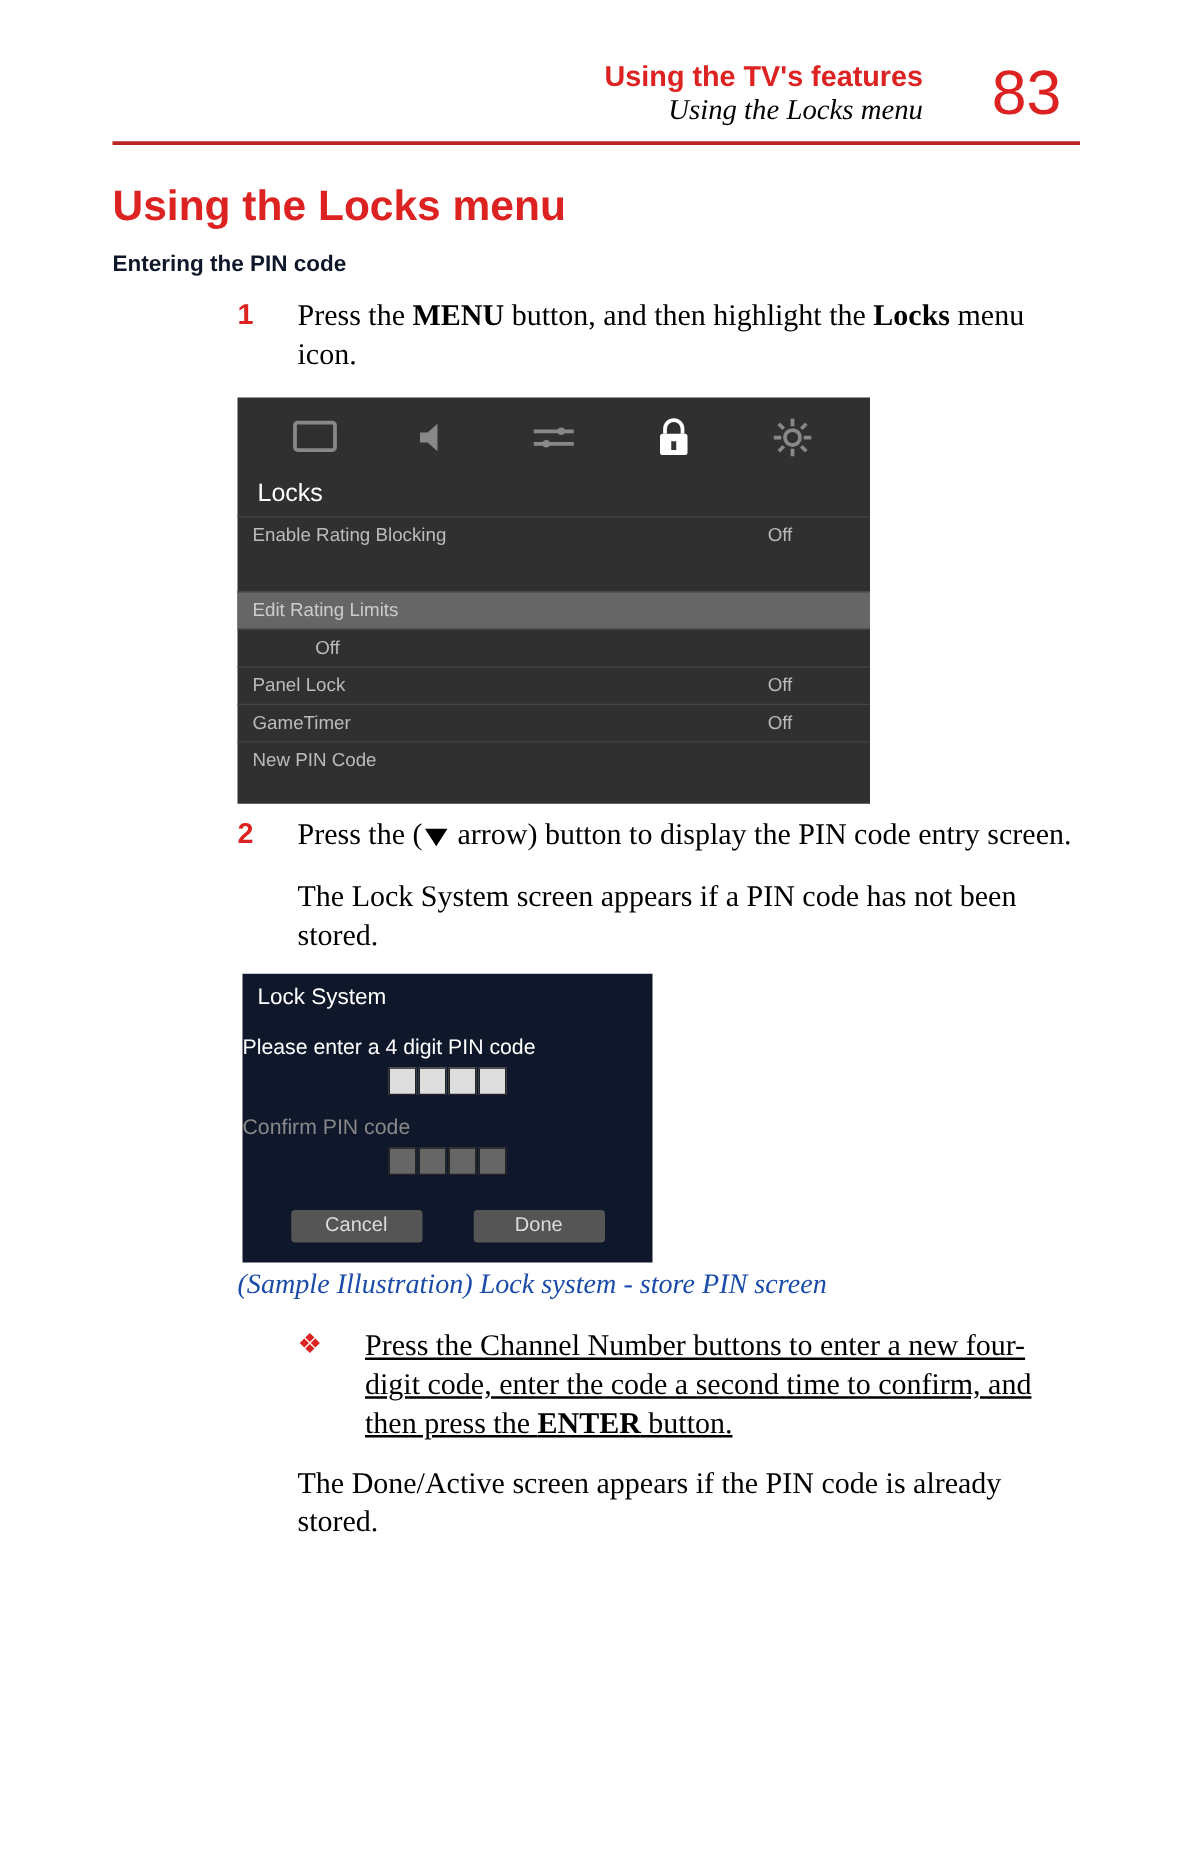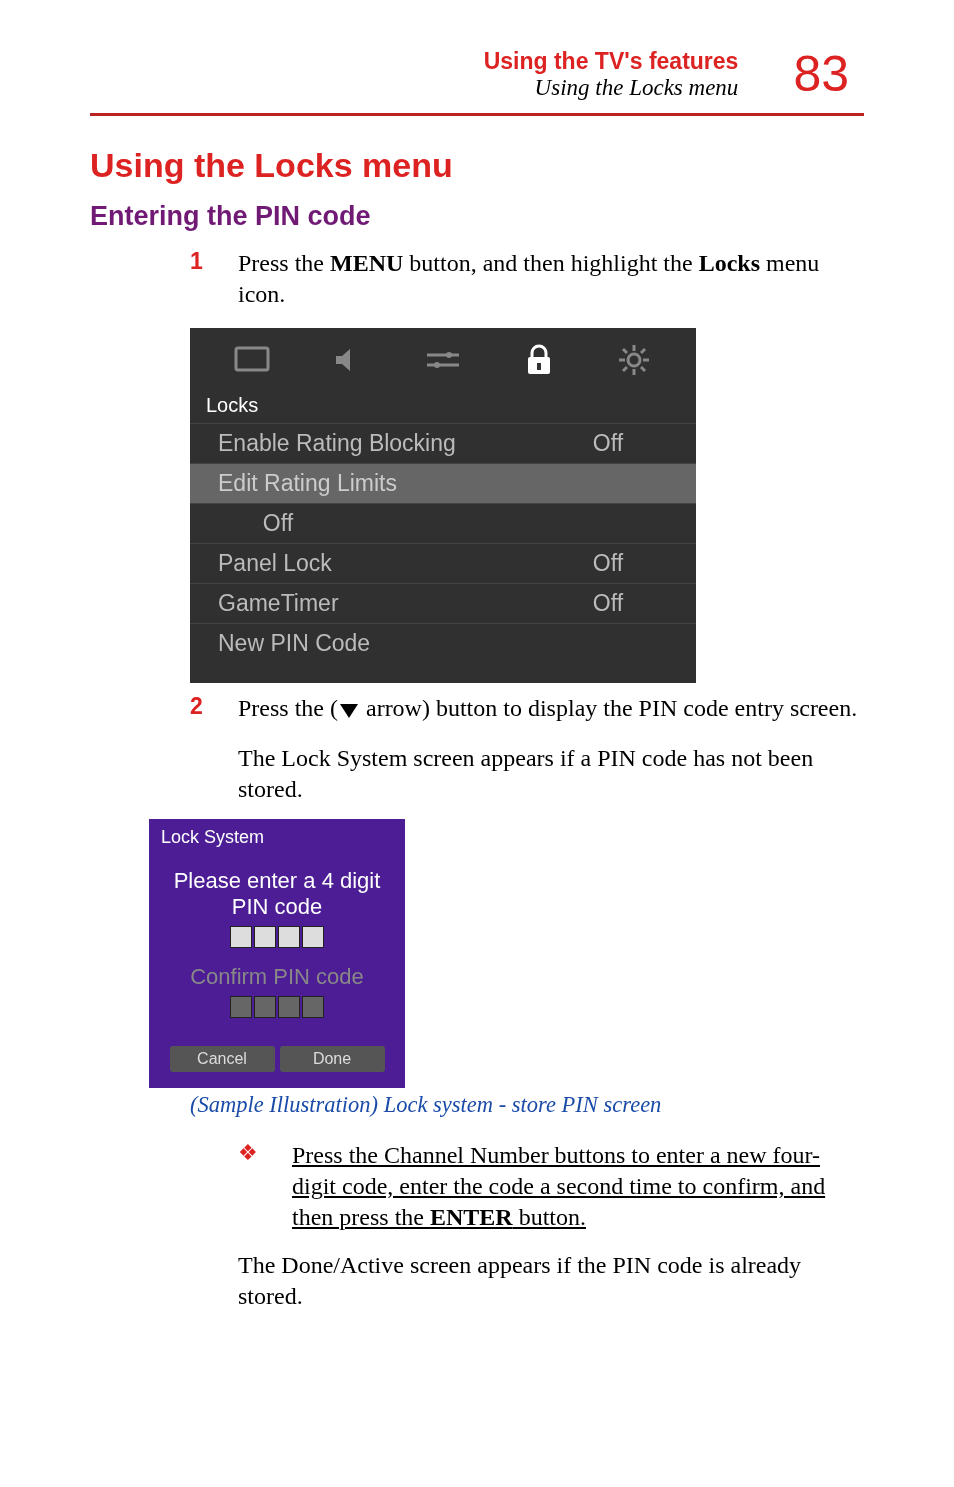--- a/index.html
+++ b/index.html
@@ -54,23 +54,23 @@
       font-weight: bold;
       margin-bottom: 16px;
     }
     .body-text {
       font-size: 24px;
       line-height: 1.3;
       margin-left: 100px;
       margin-bottom: 24px;
     }
     .h2 {
-      color: #701a75;
-      font-family: Arial, Helvetica, sans-serif;
-      font-size: 27px;
+      color: #0f172a;
+      font-family: Arial, Helvetica, sans-serif;
+      font-size: 18px;
       font-weight: bold;
       margin-bottom: 16px;
     }
     .step {
       display: flex;
       margin-left: 100px;
       margin-bottom: 18px;
     }
     .step-num {
       color: #d22;
@@ -114,29 +114,30 @@
     }
     .tab-icon.active { color: #fff; }
     .menu-section-title {
       color: #fff;
       font-family: Arial, sans-serif;
       font-size: 20px;
       padding: 4px 16px 6px 16px;
     }
     .menu-row {
       display: flex;
-      padding: 6px 28px;
+      padding: 6px 12px;
       font-family: Arial, sans-serif;
-      font-size: 23px;
+      font-size: 15px;
       color: #bbb;
       border-top: 1px solid #444;
     }
     .menu-row.selected {
       background: #666;
       color: #ccc;
+      margin-top: 30px;
     }
     .menu-label { flex: 1; }
     .menu-value { flex: 0 0 120px; text-align: center; }
     .locks-footer { height: 20px; }
 
     .caption {
       color: #1a4ba8;
       font-style: italic;
       font-size: 22.5px;
       margin-left: 100px;
@@ -151,36 +152,35 @@
       height: 0;
       border-left: 9px solid transparent;
       border-right: 9px solid transparent;
       border-top: 14px solid #000;
       vertical-align: middle;
       margin: 0 2px;
     }
 
     
     .lock-system {
-      width: 256px;
-      background: #4c1d95;
-      margin-left: 59px;
+      width: 328px;
+      background: #0f172a;
+      margin-left: 104px;
       margin-bottom: 4px;
       font-family: Arial, sans-serif;
     }
     .ls-title {
       color: #fff;
       font-size: 18px;
       padding: 8px 12px 16px 12px;
     }
     .ls-label {
       color: #fff;
-      font-size: 22px;
-      text-align: center;
-      padding: 4px 12px 6px;
+      font-size: 17px;
+      padding: 4px 0 6px;
     }
     .ls-label.dim { color: #888; }
     .pin-boxes {
       display: flex;
       justify-content: center;
       gap: 2px;
       margin: 0 0 12px 0;
     }
     .pin-box {
       width: 22px;

